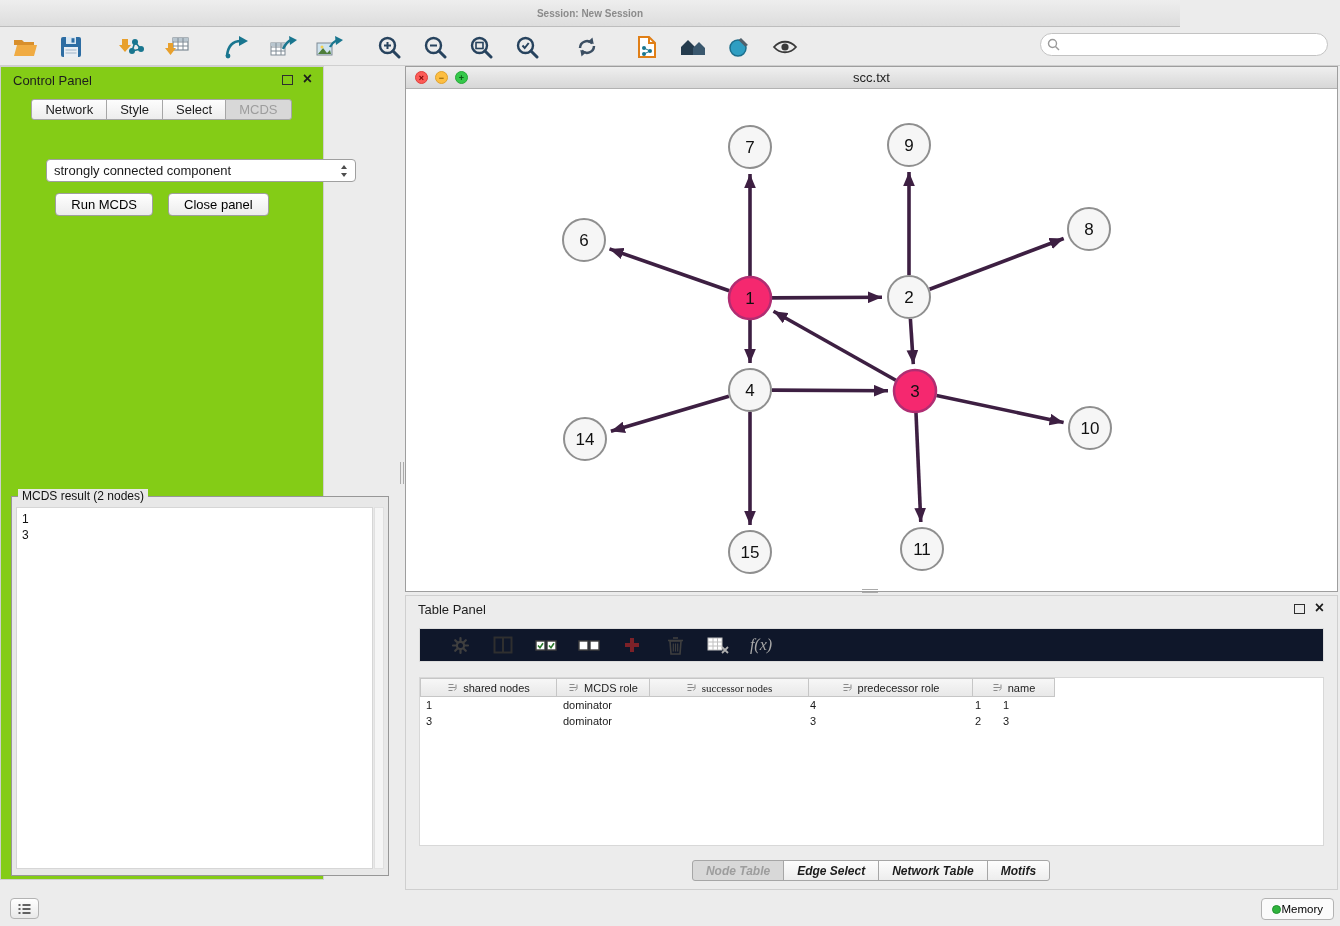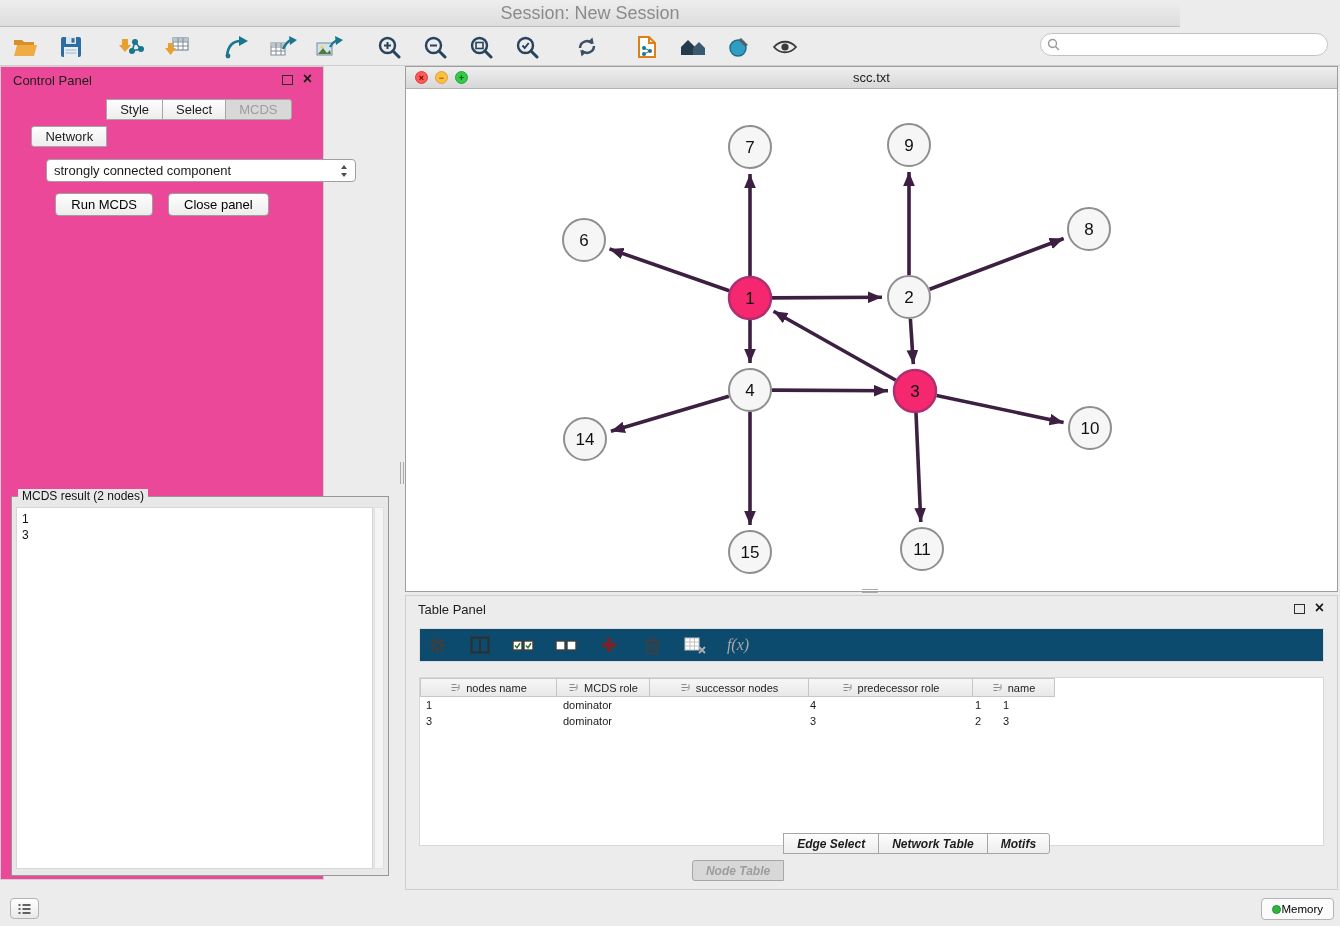--- a/index.html
+++ b/index.html
@@ -9,21 +9,21 @@
     font-size: 13px;
     background: #ececec;
     position: relative;
     color:#1a1a1a;
   }
   
   .titlebar{
     position:absolute; left:0; top:0; width:1180px; height:27px;
     background:linear-gradient(#eeeeee,#dddddd);
     border-bottom:1px solid #bdbdbd;
-    text-align:center; line-height:27px; color:#8b8b8b; font-size:18px;
+    text-align:center; line-height:27px; color:#8b8b8b; font-size:10px;font-weight:bold;
   }
   
   .main-toolbar{
     position:absolute; left:0; top:28px; width:1340px; height:38px;
     display:flex; align-items:center; padding-left:10px;
     background:#ececec; border-bottom:1px solid #cfcfcf;
   }
   .tb-group{ display:flex; align-items:center; gap:16px; margin-right:30px; }
   .tb-btn{ width:30px; height:30px; display:flex; align-items:center; justify-content:center; background:none; border:none; cursor:default; }
   .search-field{
@@ -31,35 +31,35 @@
     background:#fff; border:1px solid #c3c3c3; border-radius:12px;
     display:flex; align-items:center; padding:0 6px; gap:4px;
   }
   .search-field input{
     border:none; outline:none; flex:1; font-size:12px; background:transparent;
     font-family:"Liberation Sans","DejaVu Sans",sans-serif;
   }
   
   .control-panel{
     position:absolute; left:0; top:66px; width:324px; height:814px;
-    background:#ec4899; border:1px solid #cfcfcf;
+    background:#84cc16; border:1px solid #cfcfcf;
   }
   .panel-header{ position:relative; height:26px; }
   .panel-title{ position:absolute; left:12px; top:6px; font-size:13px; color:#1d1d1d; }
   .float-btn{ position:absolute; top:8px; width:11px; height:10px; border:1.6px solid #2e2e2e; background:none; }
   .close-btn{ position:absolute; top:2px; font-size:16px; font-weight:bold; color:#1c1c1c; background:none; border:none; line-height:20px; }
   .cp-float{ right:30px; } .cp-close{ right:11px; }
   .cp-tabs{ display:flex; justify-content:center; margin-top:6px; }
   .cp-tab, .tp-tab{
     padding:2px 13px; height:21px; line-height:16px;
     border:1px solid #a6a6a6; margin-left:-1px;
     background:linear-gradient(#fdfdfd,#ededed);
     font-size:13px; color:#1c1c1c;
   }
-  .cp-tab:first-child, .tp-tab:first-child{ border-radius:3px 0 0 3px;margin-top:27px; }
+  .cp-tab:first-child, .tp-tab:first-child{ border-radius:3px 0 0 3px; }
   .cp-tab:last-child, .tp-tab:last-child{ border-radius:0 3px 3px 0; }
   .cp-tab.active, .tp-tab.active{ background:#d8d8d8; color:#9d9d9d; }
   .cp-opt-label{ position:absolute; top:71px; left:0; width:100%; text-align:center; font-size:13px; }
   .cp-select{
     position:absolute; left:45px; top:92px; width:310px; height:23px;
     background:#fff; border:1px solid #9f9f9f; border-radius:4px;
     font-size:13px; line-height:21px; padding-left:7px;
   }
   .stepper{ position:absolute; right:5px; top:3px; width:13px; height:16px;
     display:flex; flex-direction:column; align-items:center; justify-content:center; }
@@ -109,22 +109,22 @@
   .nw-canvas{ position:absolute; left:0; top:22px; width:931px; height:502px; background:#fff; }
   .node-label{ font-family:"Liberation Sans","DejaVu Sans",sans-serif; font-size:17px; }
   
   .table-panel{
     position:absolute; left:405px; top:595px; width:933px; height:295px;
     background:#ececec; border:1px solid #cfcfcf;
   }
   .tp-float{ right:32px; } .tp-close{ right:13px; }
   .tp-toolbar{
     position:absolute; left:13px; top:32px; right:13px; height:34px;
-    background:#0c4a6e; border:1px solid #dcdcdc;
-    display:flex; align-items:center; gap:17px; padding-left:4px;
+    background:#0f172a; border:1px solid #dcdcdc;
+    display:flex; align-items:center; gap:17px; padding-left:27px;
   }
   .tp-toolbar .tb-btn{ width:26px; height:26px; }
   .fx{ font-family:"Liberation Serif","DejaVu Serif",serif; font-style:italic;
     font-size:16px; color:#a8a8a8; }
   .tp-table{
     position:absolute; left:13px; top:81px; right:13px; height:169px;
     background:#fff; border:1px solid #d8d8d8; overflow:hidden;
   }
   .tp-thead{ display:flex; height:19px; }
   .th{
@@ -483,30 +483,30 @@
       <span class="fx">f(x)</span>
     </button>
   </div>
   <div class="tp-table">
     <div class="tp-thead">
         <div class="th" style="width: 137px;">
           <svg width="11" height="11" viewBox="0 0 11 11">
             <path d="M1.5 2.5h5M1.5 5.5h7M1.5 8.5h4" stroke="#8a8a8a" stroke-width="1.2" fill="none"></path>
             <path d="M9 2.5v4l-1.6 2" stroke="#8a8a8a" stroke-width="1" fill="none"></path>
           </svg>
-          <span>nodes name</span>
+          <span>shared nodes</span>
         </div>
         <div class="th" style="width: 94px;">
           <svg width="11" height="11" viewBox="0 0 11 11">
             <path d="M1.5 2.5h5M1.5 5.5h7M1.5 8.5h4" stroke="#8a8a8a" stroke-width="1.2" fill="none"></path>
             <path d="M9 2.5v4l-1.6 2" stroke="#8a8a8a" stroke-width="1" fill="none"></path>
           </svg>
           <span>MCDS role</span>
         </div>
-        <div class="th" style="width: 160px;">
+        <div class="th" style="width: 160px; font-family: Liberation Serif, serif;">
           <svg width="11" height="11" viewBox="0 0 11 11">
             <path d="M1.5 2.5h5M1.5 5.5h7M1.5 8.5h4" stroke="#8a8a8a" stroke-width="1.2" fill="none"></path>
             <path d="M9 2.5v4l-1.6 2" stroke="#8a8a8a" stroke-width="1" fill="none"></path>
           </svg>
           <span>successor nodes</span>
         </div>
         <div class="th" style="width: 165px;">
           <svg width="11" height="11" viewBox="0 0 11 11">
             <path d="M1.5 2.5h5M1.5 5.5h7M1.5 8.5h4" stroke="#8a8a8a" stroke-width="1.2" fill="none"></path>
             <path d="M9 2.5v4l-1.6 2" stroke="#8a8a8a" stroke-width="1" fill="none"></path>

